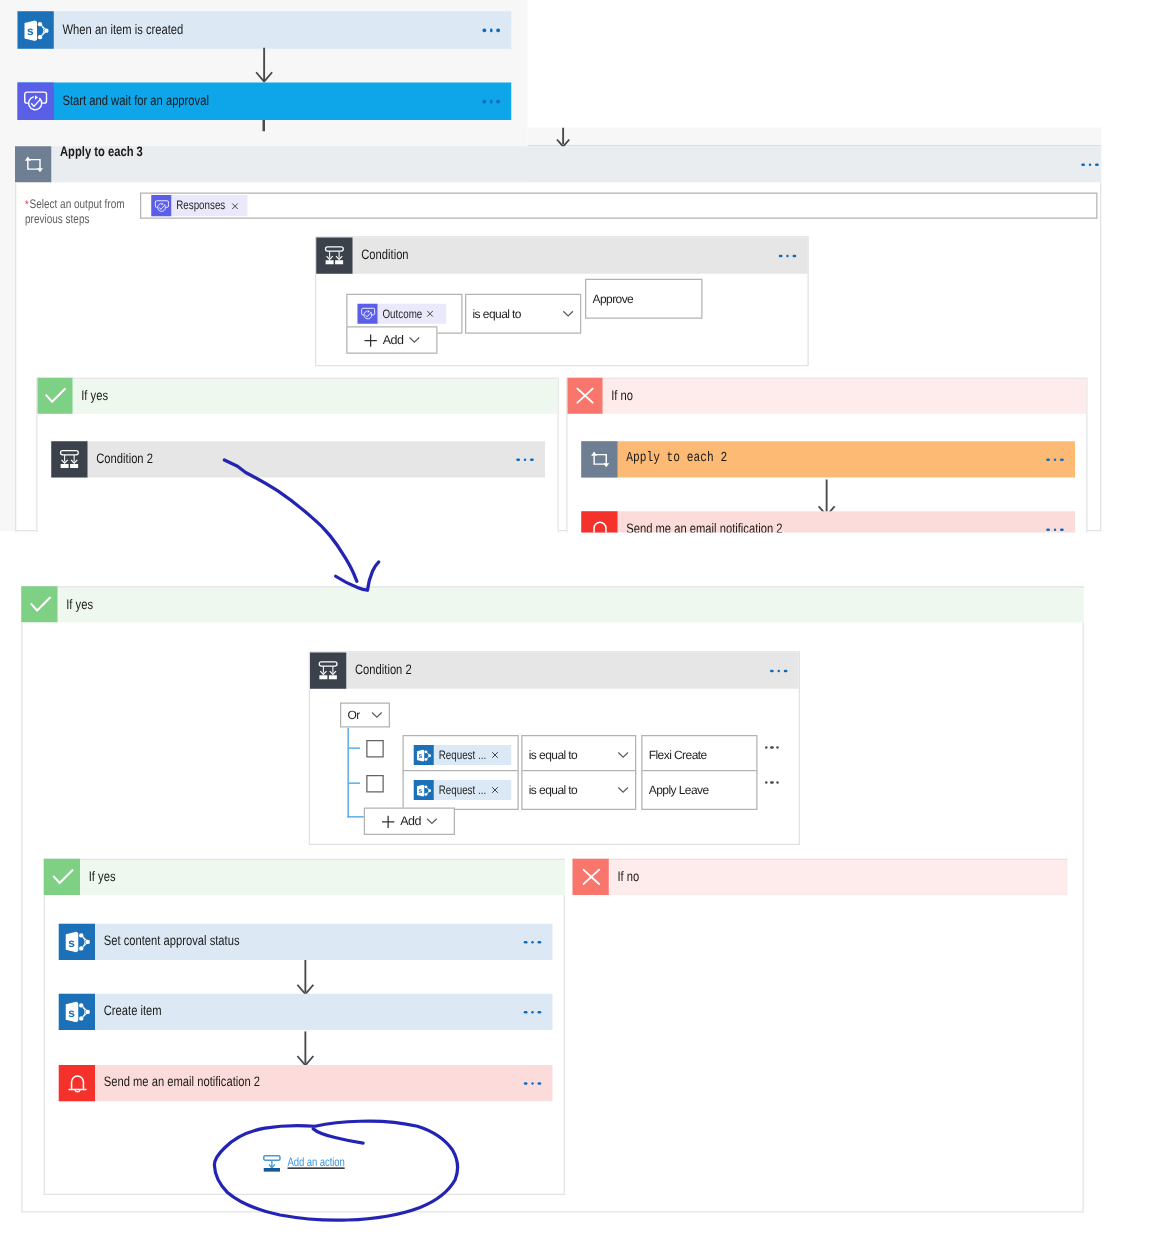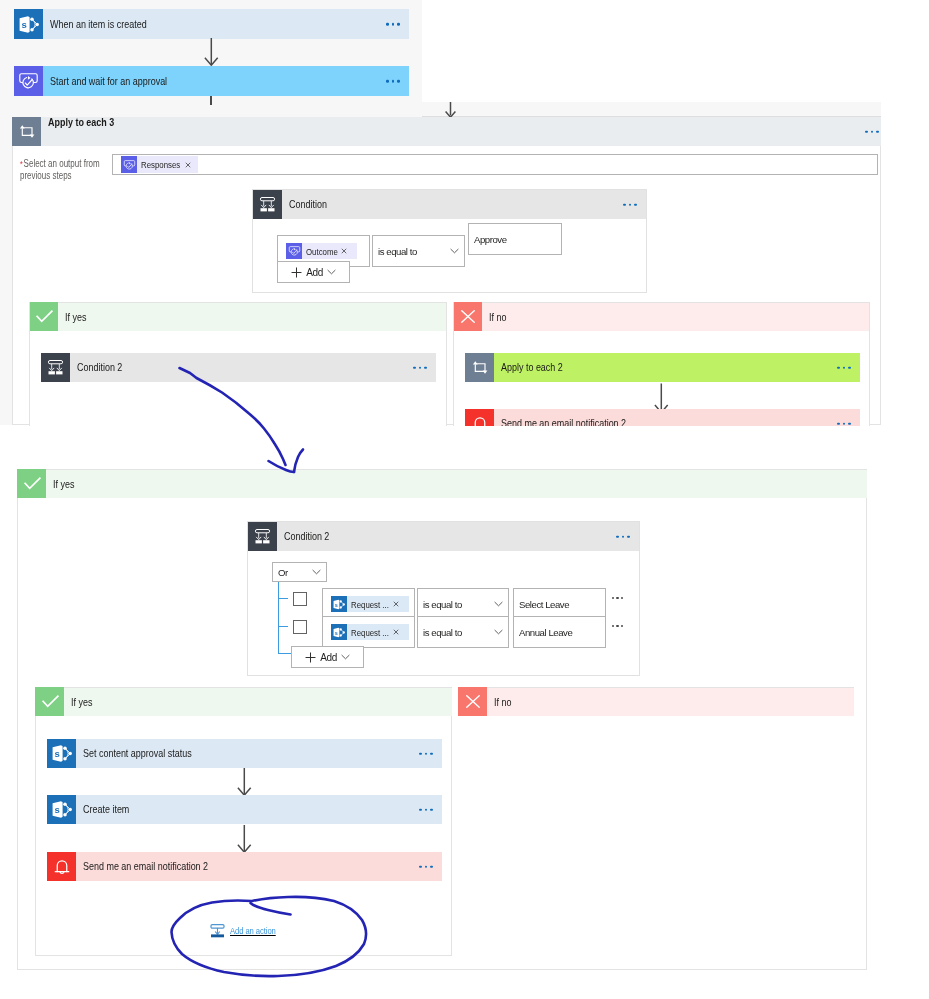--- a/index.html
+++ b/index.html
@@ -14,23 +14,23 @@
 
   
   .card{position:absolute;display:flex;align-items:center;box-sizing:border-box;}
   .card-icon{width:29px;height:100%;flex:0 0 29px;display:flex;align-items:center;justify-content:center;}
   .card-title{position:absolute;left:36px;font-size:11px;color:#1b1a19;line-height:1;white-space:nowrap;transform:scaleX(0.815);transform-origin:left center;}
   .ellipsis{position:absolute;right:9px;top:50%;transform:translateY(-50%);display:flex;gap:3px;align-items:center;}
   .ellipsis i{width:2.6px;height:2.6px;border-radius:50%;background:#0f6cbd;display:block;}
 
   .card-sp{background:#dce9f5;}
   .card-sp .card-icon{background:#1b70b8;}
-  .card-ap{background:#7dd3fc;}
+  .card-ap{background:#0ea5e9;}
   .card-ap .card-icon{background:#5b5fe8;}
-  .card-fe{background:#bef264;}
+  .card-fe{background:#fdba74;font-family:Liberation Mono, monospace;}
   .card-fe .card-icon{background:#6f7f93;}
   .card-cd{background:#e6e6e6;}
   .card-cd .card-icon{background:#3b424c;}
   .card-nt{background:#fbdcdb;}
   .card-nt .card-icon{background:#f4312b;}
 
   .ic-sp{background:#1b70b8;}
   .ic-ap{background:#5b5fe8;}
   .ic-fe{background:#6f7f93;}
   .ic-cd{background:#3b424c;}
@@ -357,21 +357,21 @@
     <div class="card-title">Condition 2</div>
     <div class="ellipsis">
         <i></i>
         <i></i>
         <i></i>
       </div>
   </div>
   <div class="cond-body">
     <div class="grp-line"></div>
     <div class="grp-foot"></div>
-    <div class="fld sel grpsel" style="left:24px;top:11px;width:55px;height:20px;">
+    <div class="fld sel grpsel" style="left:24px;top:11px;width:40px;height:20px;">
       <span class="fld-txt">Or</span>
       <span class="chev">
           <svg width="9" height="6" viewBox="0 0 10 6">
             <path d="M0.7 0.8 L5 5 L9.3 0.8" fill="none" stroke="#605e5c" stroke-width="1.1"></path>
           </svg>
         </span>
     </div>
     <div class="tick" style="left:31px;top:47px;"></div>
     <div class="tick" style="left:31px;top:75px;"></div>
     <div class="chk" style="left:45px;top:41px;"></div>
@@ -399,21 +399,21 @@
     </div>
     <div class="fld sel" style="left:169px;top:37px;width:92px;">
       <span class="fld-txt">is equal to</span>
       <span class="chev">
           <svg width="9" height="6" viewBox="0 0 10 6">
             <path d="M0.7 0.8 L5 5 L9.3 0.8" fill="none" stroke="#605e5c" stroke-width="1.1"></path>
           </svg>
         </span>
     </div>
     <div class="fld" style="left:265px;top:37px;width:93px;">
-      <span class="fld-txt">Select Leave</span>
+      <span class="fld-txt">Flexi Create</span>
     </div>
     <div class="rowdots" style="left:364px;top:37px;">
         <i></i>
         <i></i>
         <i></i>
       </div>
     <div class="fld tokfld" style="left:74px;top:65px;width:93px;">
       <div class="token tk-sp">
         <span class="token-ic ic-sp">
             <svg width="12" height="11" viewBox="0 0 40 38">
@@ -436,21 +436,21 @@
     </div>
     <div class="fld sel" style="left:169px;top:65px;width:92px;">
       <span class="fld-txt">is equal to</span>
       <span class="chev">
           <svg width="9" height="6" viewBox="0 0 10 6">
             <path d="M0.7 0.8 L5 5 L9.3 0.8" fill="none" stroke="#605e5c" stroke-width="1.1"></path>
           </svg>
         </span>
     </div>
     <div class="fld" style="left:265px;top:65px;width:93px;">
-      <span class="fld-txt">Annual Leave</span>
+      <span class="fld-txt">Apply Leave</span>
     </div>
     <div class="rowdots" style="left:364px;top:65px;">
         <i></i>
         <i></i>
         <i></i>
       </div>
     <div class="addbtn" style="left:43px;top:95px;width:73px;height:22px;">
       <span class="plus">
           <svg width="11" height="11" viewBox="0 0 12 12">
             <path d="M6 0.6 V11.4 M0.6 6 H11.4" fill="none" stroke="#323130" stroke-width="1.1"></path>

